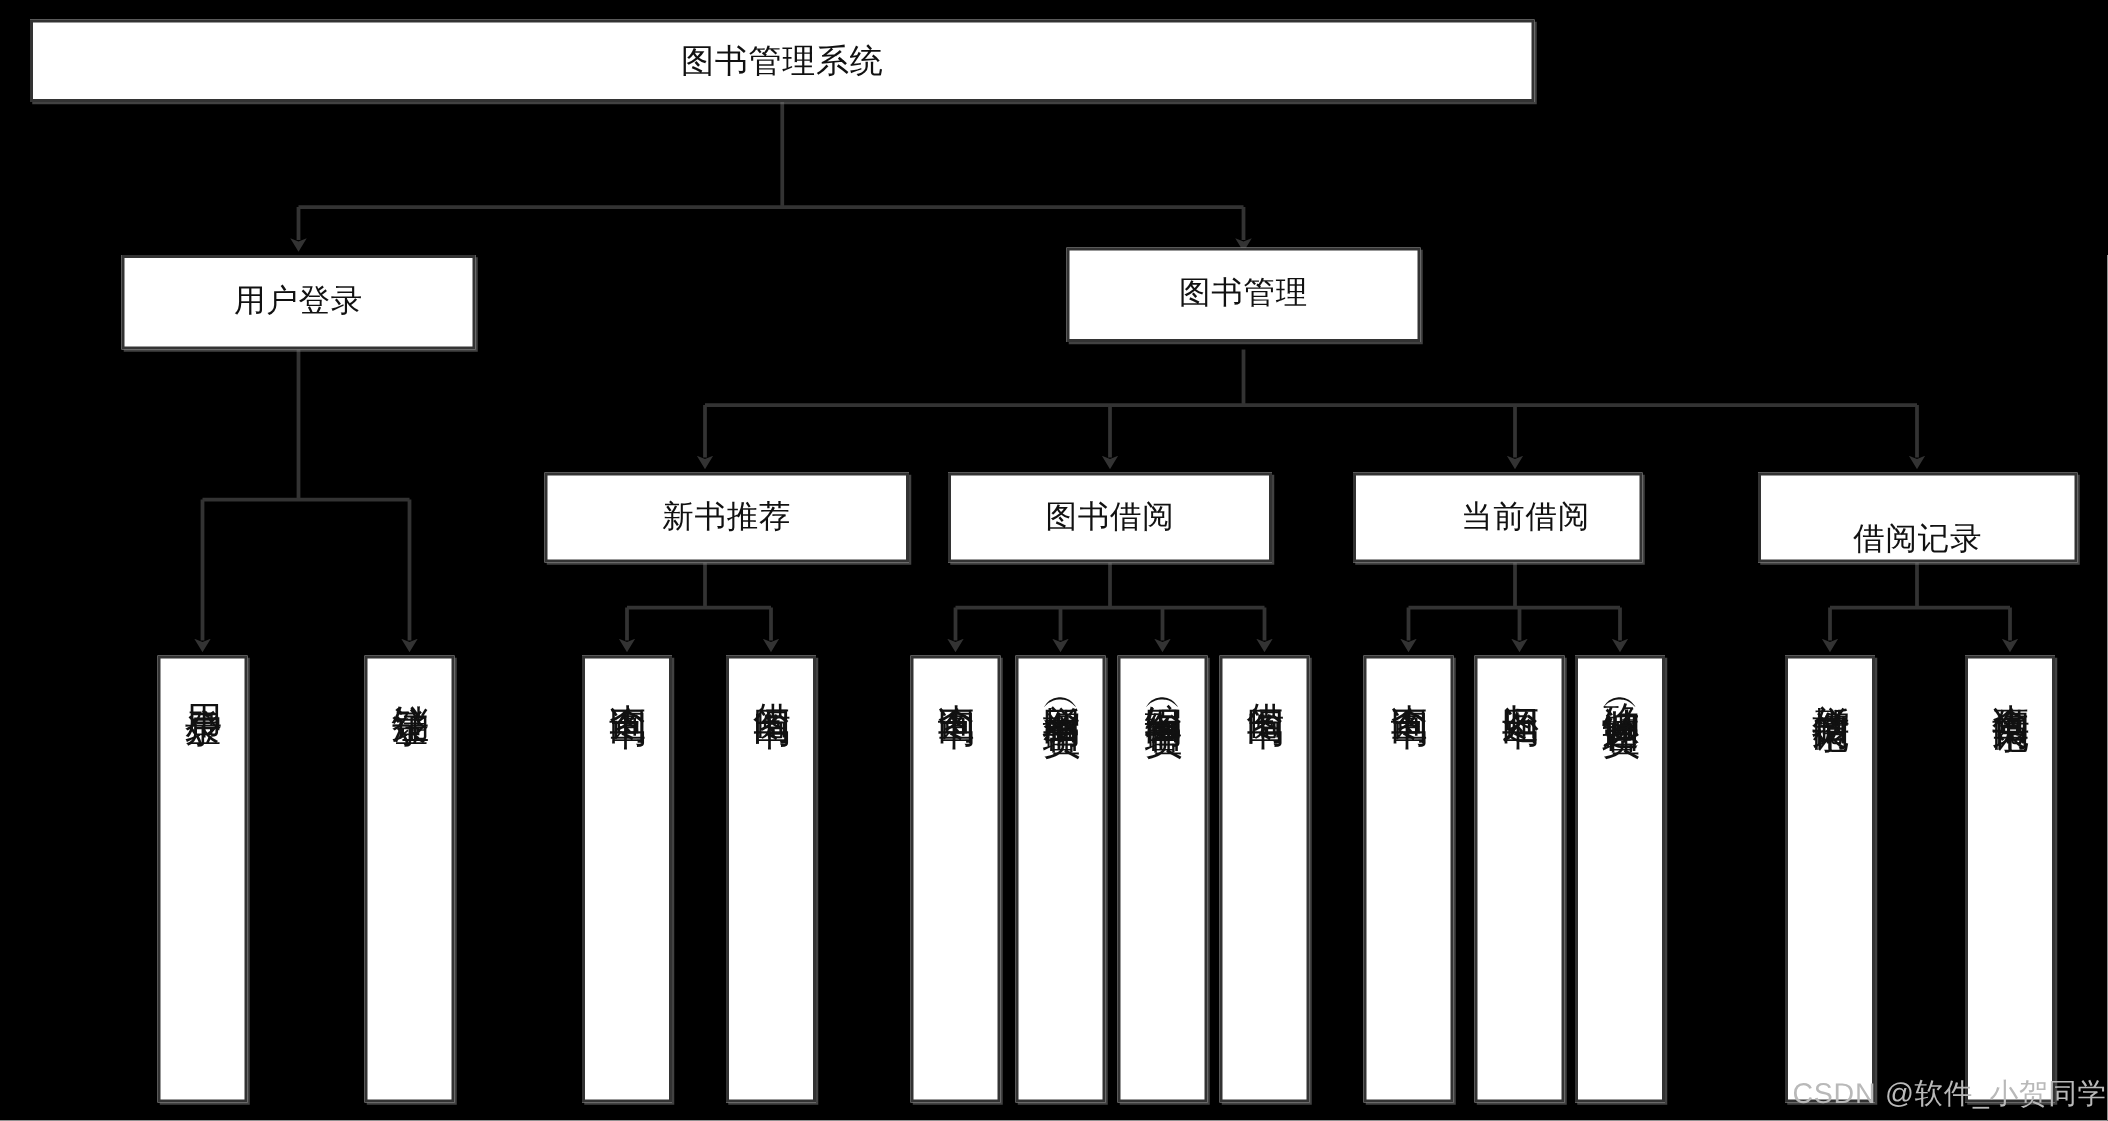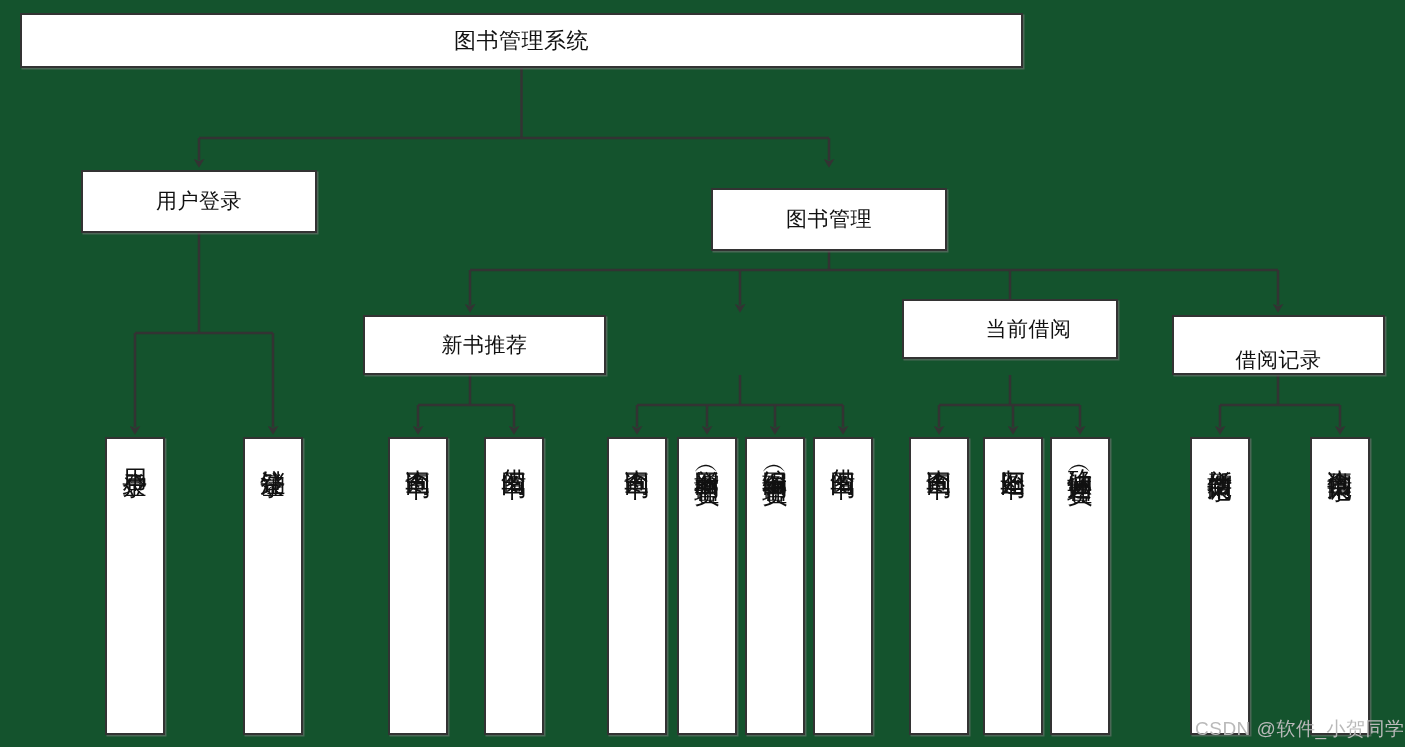--- a/index.html
+++ b/index.html
@@ -9,21 +9,21 @@
     background: #ffffff;
   }
   body {
     font-family: "Liberation Sans", "DejaVu Sans", sans-serif;
     color: #1a1a1a;
   }
   #canvas {
     position: relative;
     width: 1405px;
     height: 747px;
-    background: #14532d;
+    background: #000000;
     overflow: hidden;
   }
   #edges {
     position: absolute;
     left: 0;
     top: 0;
     width: 1405px;
     height: 747px;
     pointer-events: none;
   }
@@ -132,28 +132,31 @@
     </g>
   </svg>
 
   <div class="node root horiz" style="left: 20px; top: 13px; width: 1003px; height: 55px;">
     <span class="label">图书管理系统</span>
   </div>
 
   <div class="node horiz" style="left: 81px; top: 170px; width: 236px; height: 63px;">
     <span class="label">用户登录</span>
   </div>
-  <div class="node horiz" style="left: 711px; top: 188px; width: 236px; height: 63px;">
+  <div class="node horiz" style="left: 711px; top: 165px; width: 236px; height: 63px;">
     <span class="label">图书管理</span>
   </div>
 
   <div class="node horiz" style="left: 363px; top: 315px; width: 243px; height: 60px;">
     <span class="label">新书推荐</span>
   </div>
-  <div class="node horiz" style="left: 902px; top: 299px; width: 216px; height: 60px; padding-left: 37px;">
+  <div class="node horiz" style="left: 632px; top: 315px; width: 216px; height: 60px;">
+    <span class="label">图书借阅</span>
+  </div>
+  <div class="node horiz" style="left: 902px; top: 315px; width: 193px; height: 60px; padding-left: 37px;">
     <span class="label">当前借阅</span>
   </div>
   <div class="node horiz" style="left: 1172px; top: 315px; width: 213px; height: 60px; align-items: flex-end;">
     <span class="label">借阅记录</span>
   </div>
 
   <div class="node leaf" style="left: 105px; top: 437px; width: 60px; height: 298px;">
     <span class="label">用户登录</span>
   </div>
   <div class="node leaf" style="left: 243px; top: 437px; width: 60px; height: 298px;">

